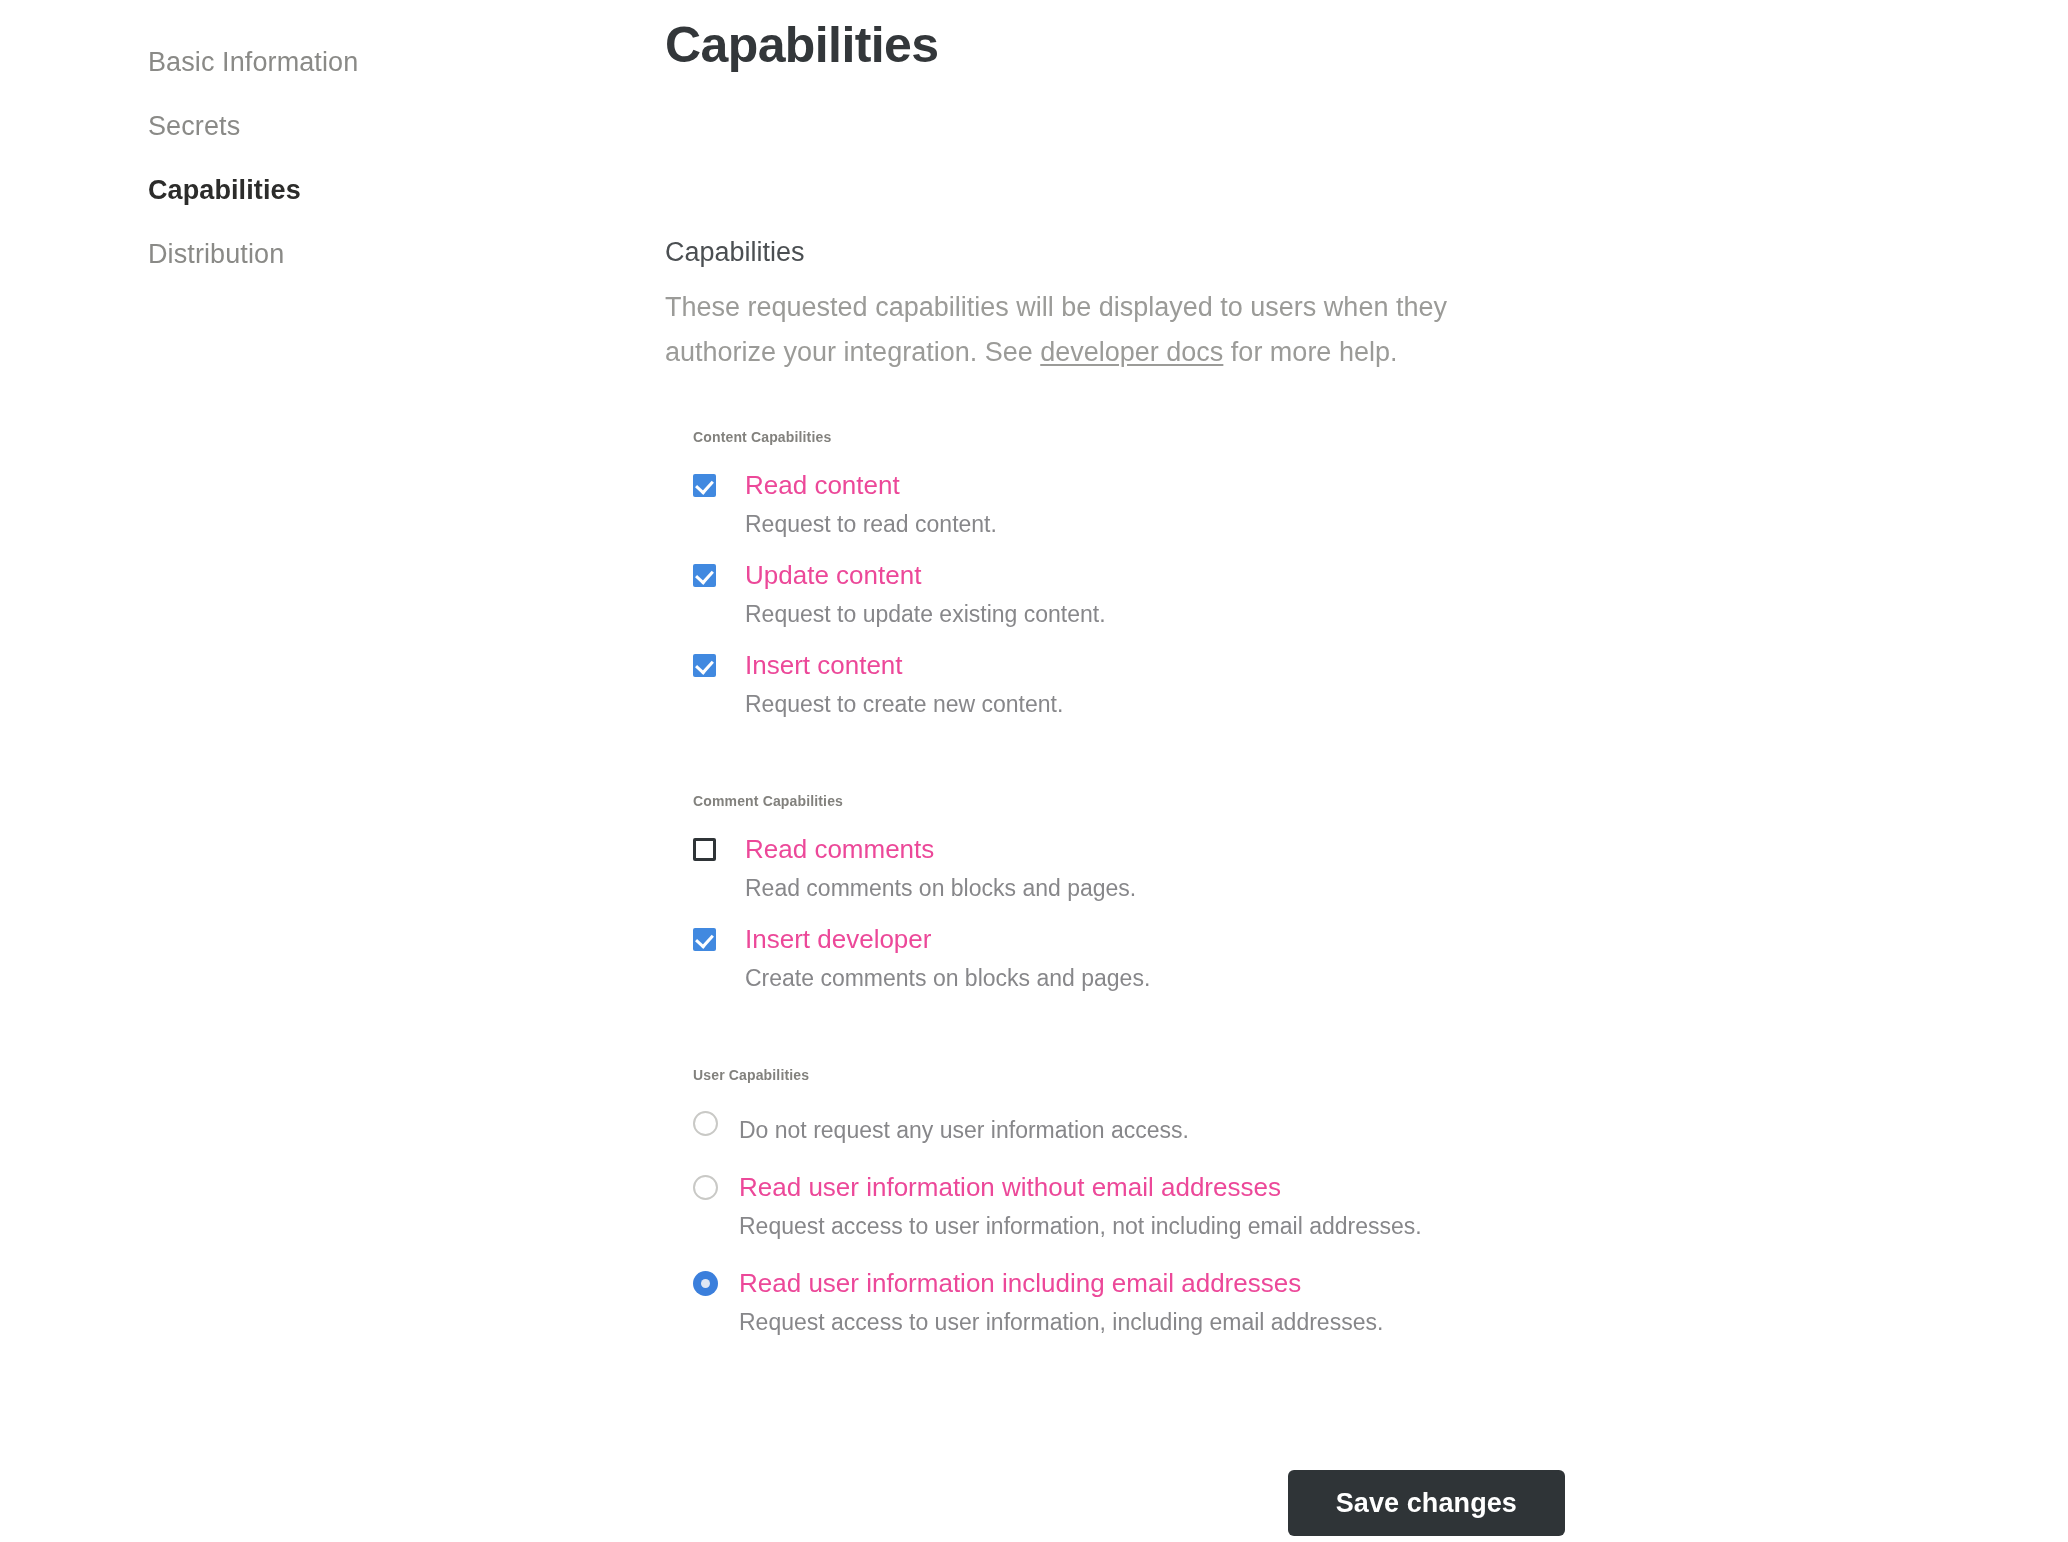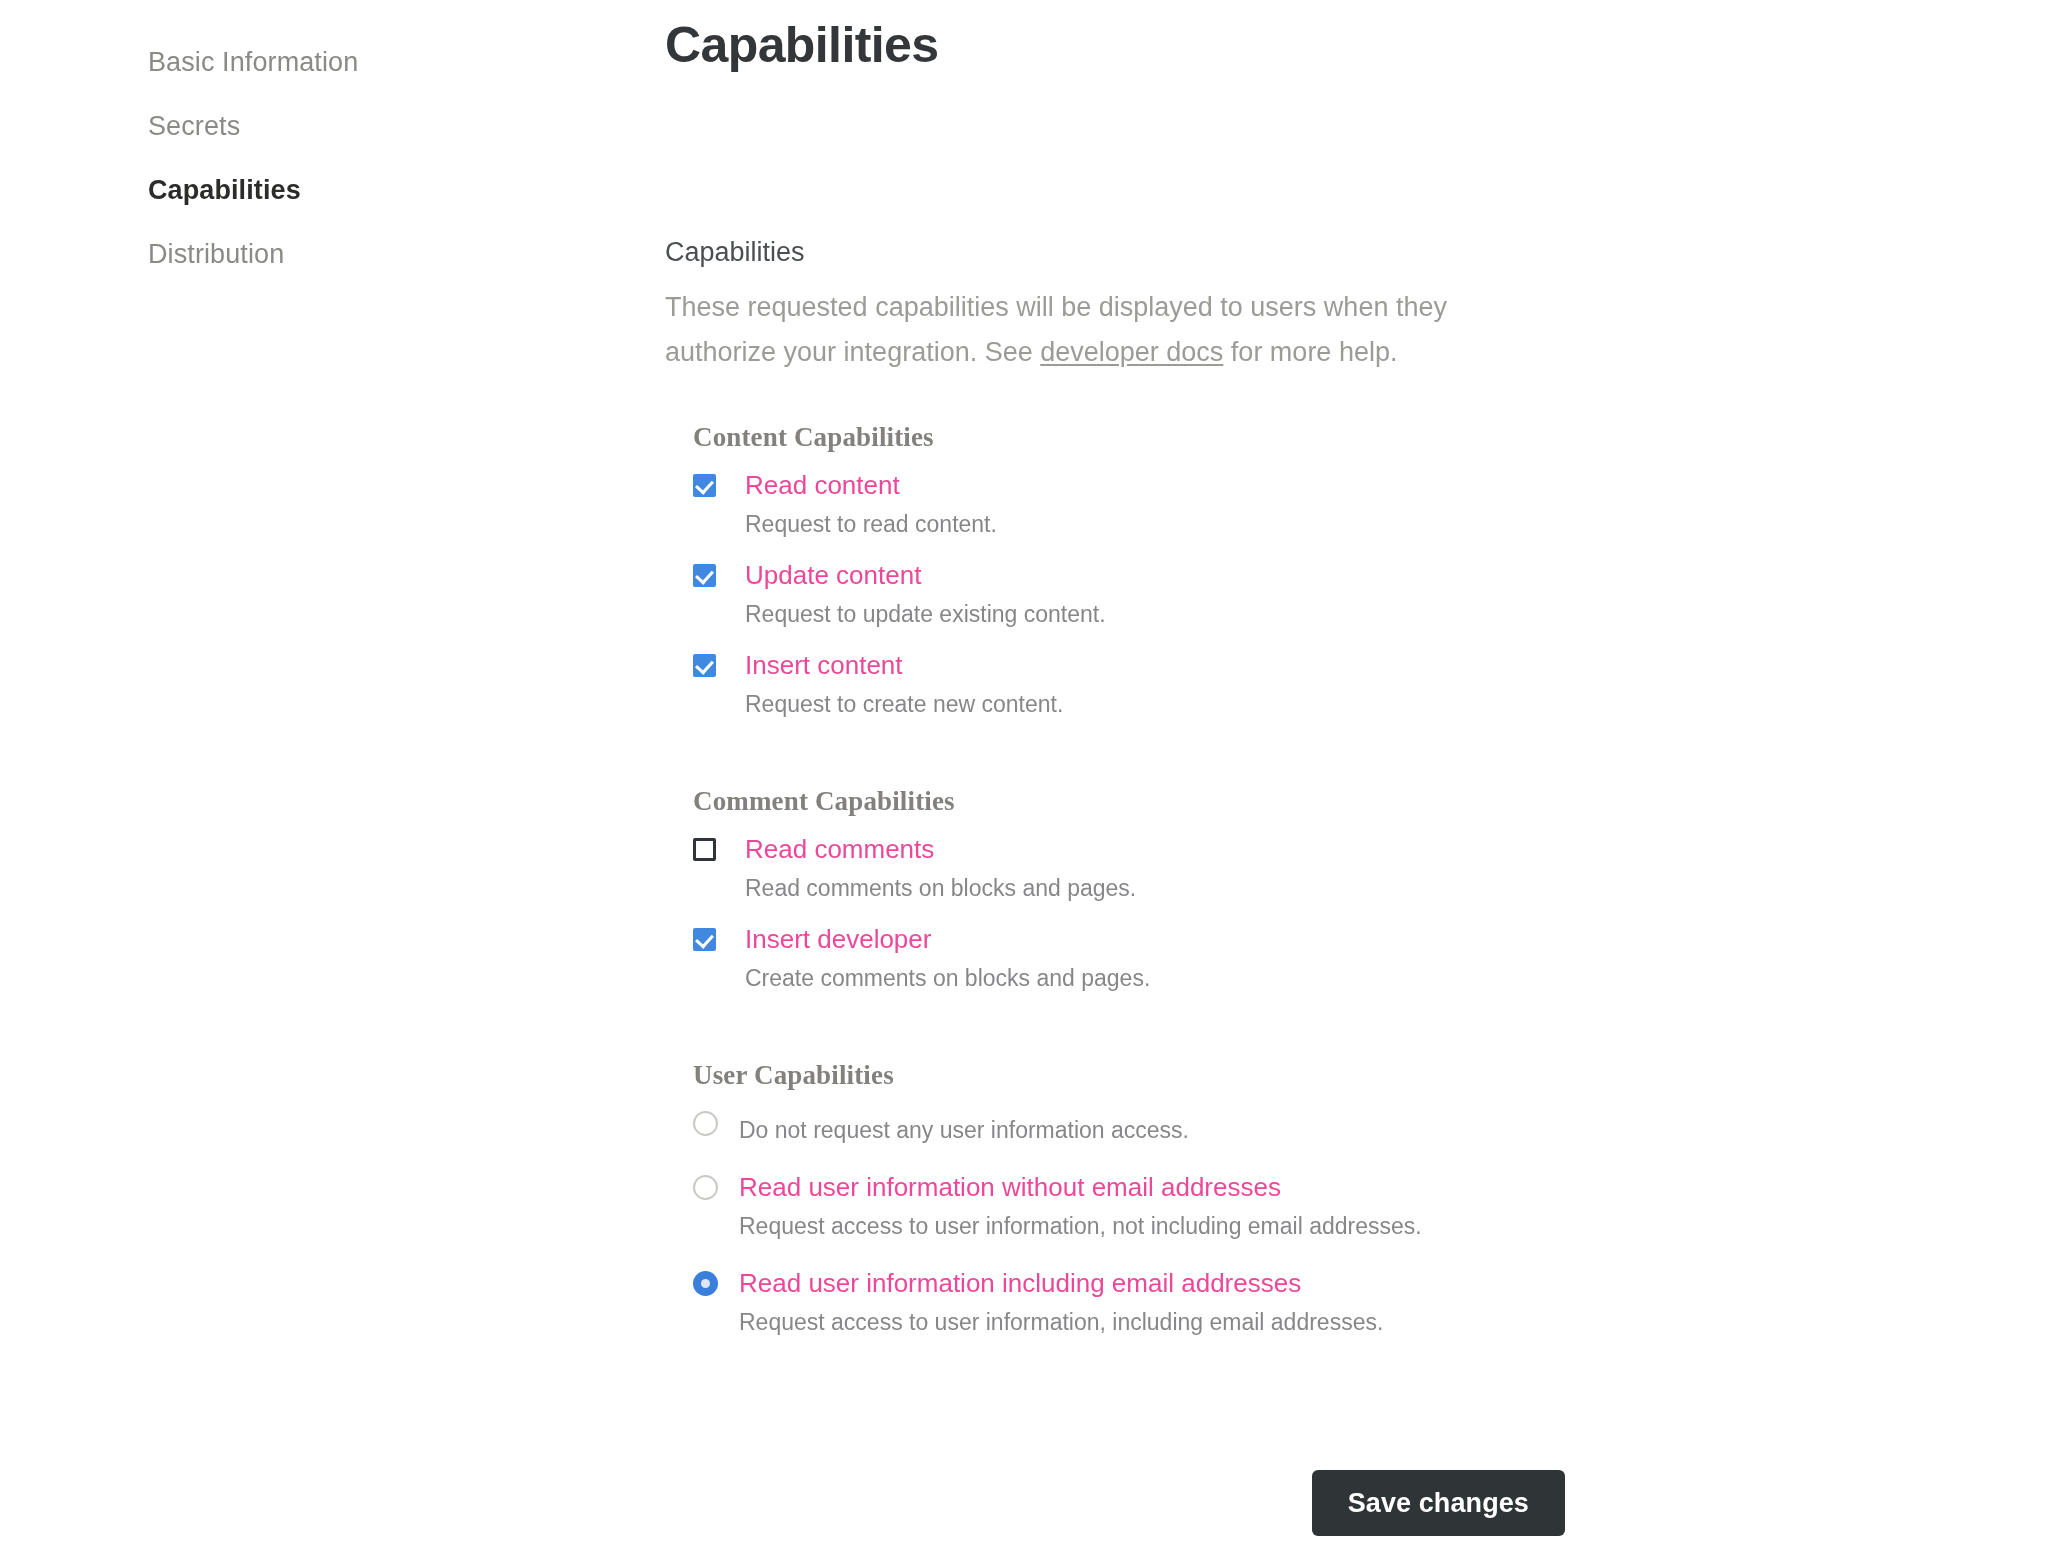--- a/index.html
+++ b/index.html
@@ -78,27 +78,26 @@
 
   
   .group {
     margin-top: 48px;
     padding-left: 28px;
   }
   .group + .group {
     margin-top: 68px;
   }
   .group-label {
-    font-size: 27px;
+    font-size: 14px;
     font-weight: 600;
     color: #82817d;
     letter-spacing: 0.15px;
     line-height: 28px;
     margin-bottom: 18px;
-    font-family: Liberation Serif, serif;
   }
 
   .option {
     display: flex;
     align-items: flex-start;
     margin-bottom: 20px;
     cursor: pointer;
   }
   .option:last-child { margin-bottom: 0; }
 
@@ -192,21 +191,21 @@
     justify-content: flex-end;
   }
   .save-btn {
     background: #2f3437;
     color: #ffffff;
     font-family: "Liberation Sans", sans-serif;
     font-size: 27px;
     font-weight: 700;
     border: none;
     border-radius: 6px;
-    padding: 0 36px;
+    padding: 0 48px;
     height: 66px;
     line-height: 66px;
     cursor: pointer;
     letter-spacing: 0.1px;
   }
 </style>
 </head>
 <body>
 
 <div class="page">

